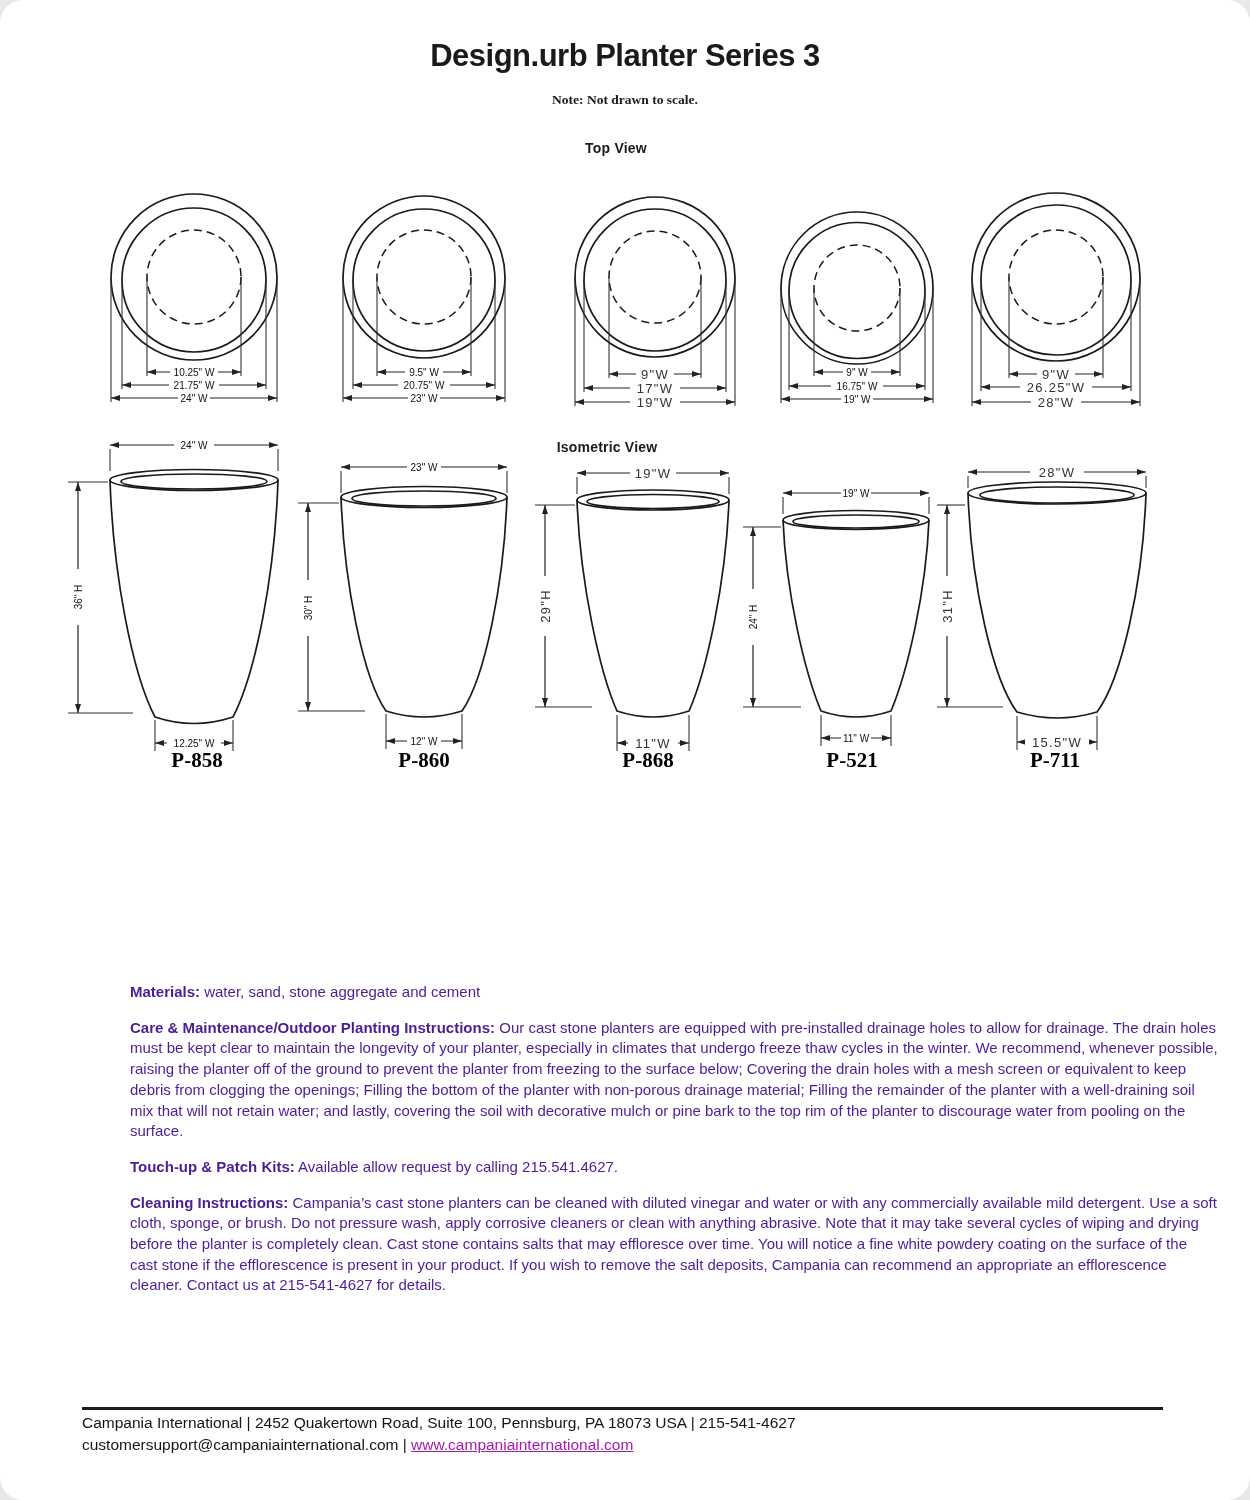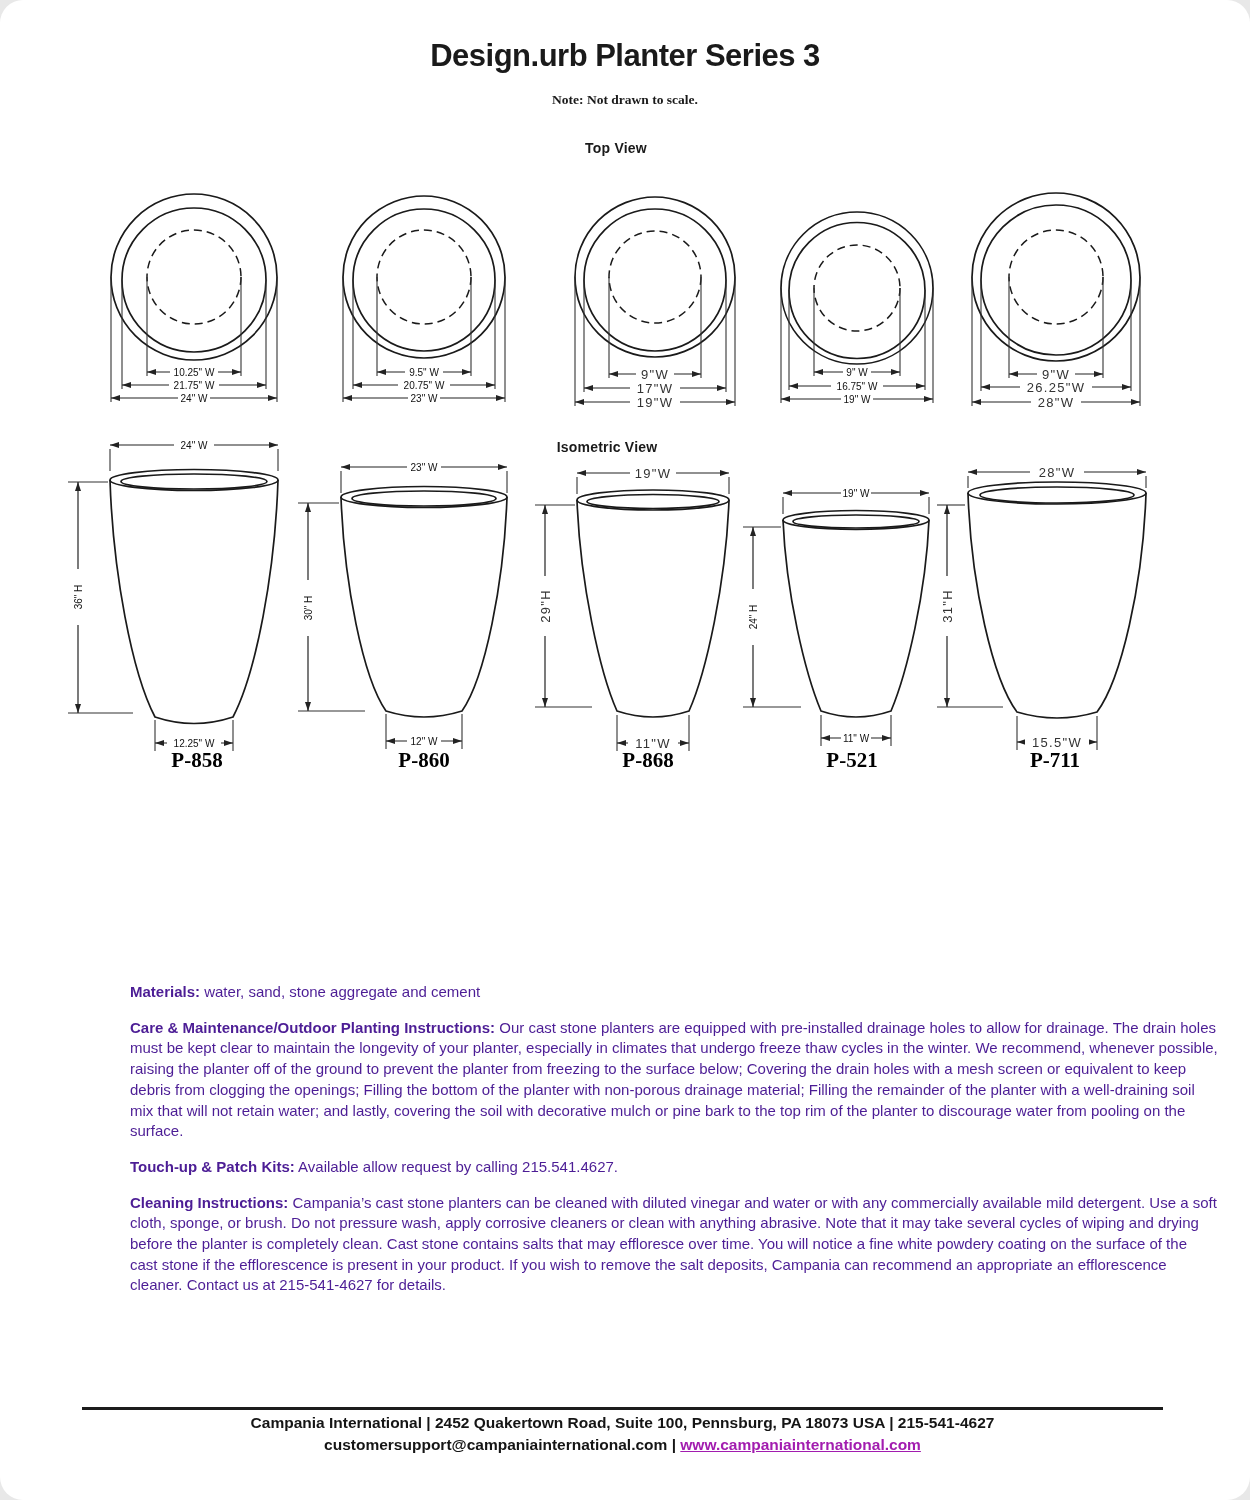--- a/index.html
+++ b/index.html
@@ -20,22 +20,22 @@
   .ar{fill:#222;stroke:none;}
   .wbg{fill:#ffffff;stroke:none;}
   text.ds{font-family:"Liberation Sans",sans-serif;font-size:10px;fill:#111;}
   text.dl{font-family:"Liberation Sans",sans-serif;font-size:13px;letter-spacing:1.3px;fill:#333;}
   .plabel{position:absolute;top:748px;width:130px;text-align:center;
           font-family:"Liberation Serif",serif;font-weight:bold;font-size:21px;color:#000;}
   .copy{position:absolute;left:82px;top:982px;width:1088px;font-size:15px;line-height:20.7px;color:#4c1d95;margin-left:48px;}
   .copy p{margin:0 0 15px 0;}
   .copy b{font-weight:bold;}
   .footer-rule{position:absolute;left:82px;top:1407px;width:1081px;height:3px;background:#1c1c1c;}
-  .footer{position:absolute;left:82px;top:1412px;width:1081px;text-align:center;
-          font-size:15.5px;line-height:22px;color:#151515;font-weight:bold;}
+  .footer{position:absolute;left:82px;top:1412px;width:1081px;text-align:left;
+          font-size:15.5px;line-height:22px;color:#151515;}
   .footer a{text-decoration:underline;}
 </style>
 </head>
 <body>
 
 <div class="page">
 
   <div class="title">Design.urb Planter Series 3</div>
   <div class="note">Note: Not drawn to scale.</div>
   <div class="view-heading h-top">Top View</div>

